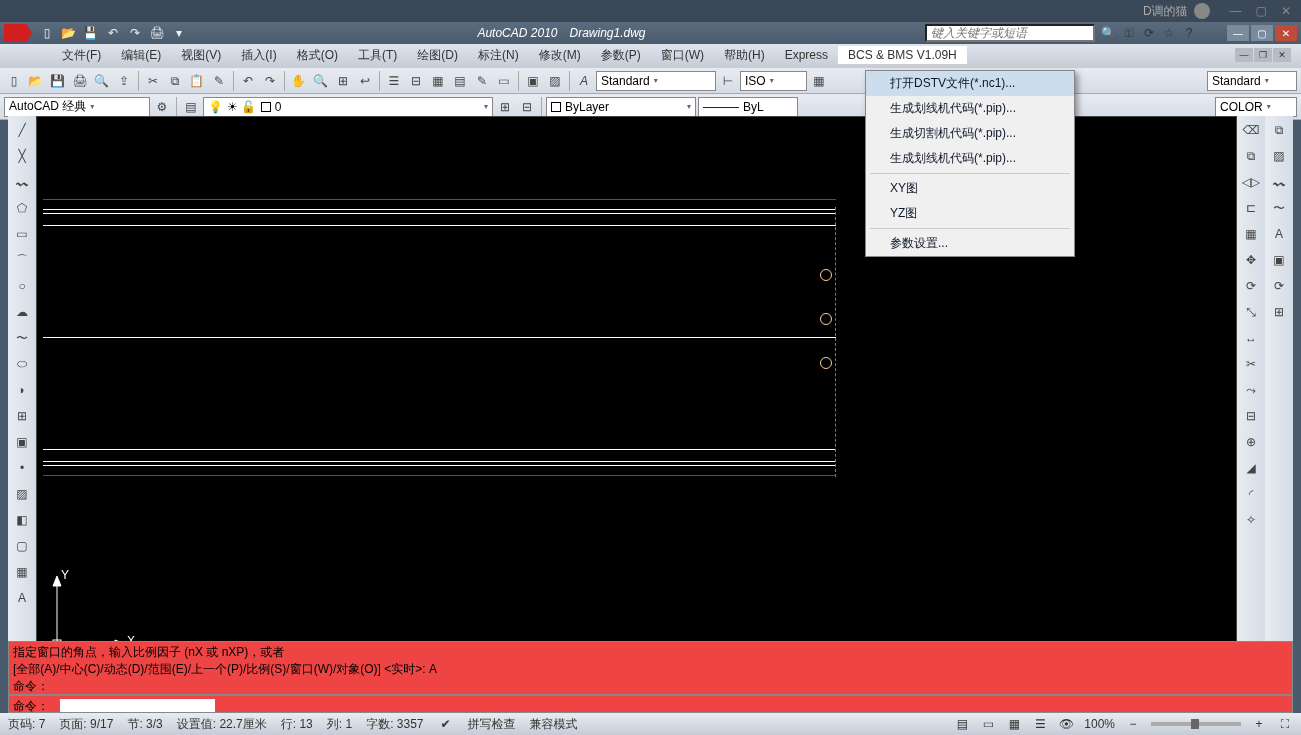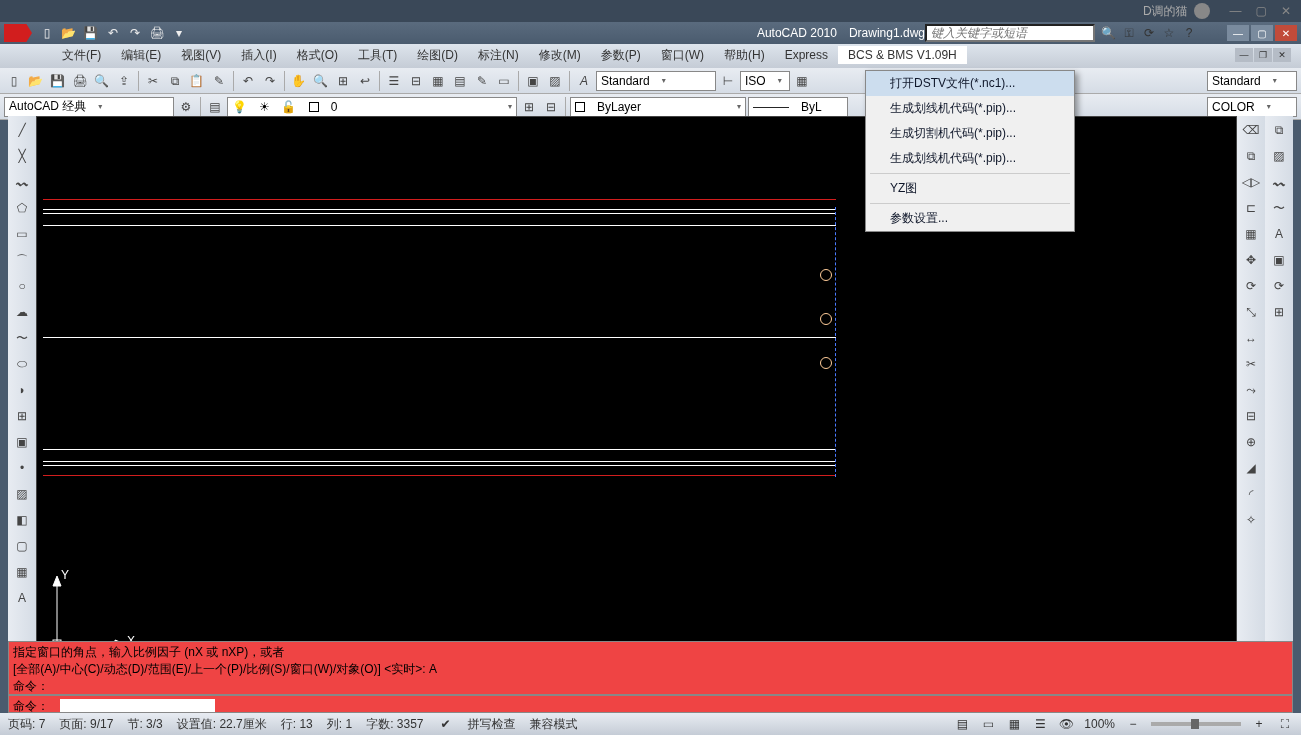--- a/index.html
+++ b/index.html
@@ -9,41 +9,41 @@
 .top-taskbar { height: 22px; background: #3a4858; display: flex; align-items: center; justify-content: flex-end; padding-right: 10px; color: #aaa; }
 .top-taskbar .user { display: flex; align-items: center; gap: 6px; }
 .top-taskbar .avatar { width: 16px; height: 16px; border-radius: 50%; background: #888; }
 .top-taskbar .winbtns { display: flex; gap: 14px; margin-left: 20px; color: #888; }
 
 
 .app-titlebar { height: 22px; background: linear-gradient(#5a6b7e, #4a5b6e); display: flex; align-items: center; padding: 0 4px; color: #fff; }
 .app-logo { width: 28px; height: 18px; background: #d21e1e; clip-path: polygon(0 0, 80% 0, 100% 50%, 80% 100%, 0 100%); margin-right: 6px; }
 .qat { display: flex; gap: 4px; margin-right: 10px; }
 .qat-btn { width: 18px; height: 18px; display: flex; align-items: center; justify-content: center; color: #eee; }
-.app-titlecenter { flex: 1; display: flex; align-items: center; justify-content: flex-end; gap: 12px; }
+.app-titlecenter { flex: 1; display: flex; align-items: center; justify-content: center; gap: 12px; font-style: italic; }
 .app-title { font-size: 12px; }
 .app-search { width: 170px; height: 18px; background: #fff; margin-left: auto; margin-right: 6px; color: #999; padding: 0 4px; font-style: italic; }
 .search-icons { display: flex; gap: 4px; margin-right: 30px; }
 .search-icons span { width: 16px; height: 16px; display: flex; align-items: center; justify-content: center; color: #333; }
 .winctrls { display: flex; gap: 2px; }
 .winctrls div { width: 22px; height: 16px; background: #7a8b9e; display: flex; align-items: center; justify-content: center; color: #fff; font-size: 10px; }
 .winctrls .close { background: #c14b3a; }
 
 
 .menubar { height: 24px; background: linear-gradient(#dde4ec, #c5ccd6); display: flex; align-items: center; padding: 0 10px 2px 52px; color: #333; gap: 0; }
 .menubar .menu-item { padding: 2px 10px; cursor: pointer; }
 .menubar .menu-item.active { background: #fff; }
 .menubar .doc-ctrls { margin-left: auto; display: flex; gap: 1px; }
 .menubar .doc-ctrls div { width: 18px; height: 14px; background: #b5bcc6; display: flex; align-items: center; justify-content: center; font-size: 9px; }
 
 
 .toolbar { height: 26px; background: linear-gradient(#e8ecf2, #d5dce5); display: flex; align-items: center; padding: 0 4px; gap: 2px; border-bottom: 1px solid #aaa; }
 .toolbar .tbtn { width: 20px; height: 20px; display: flex; align-items: center; justify-content: center; color: #444; }
 .toolbar .sep { width: 1px; height: 20px; background: #aaa; margin: 0 2px; }
-.toolbar .combo { height: 20px; background: #fff; border: 1px solid #888; display: flex; align-items: center; padding: 0 4px; gap: 12px; }
+.toolbar .combo { height: 20px; background: #fff; border: 1px solid #888; display: flex; align-items: center; padding: 0 4px; gap: 4px; }
 .toolbar .combo .dd { color: #666; font-size: 8px; }
 
 
 .main-area { position: absolute; top: 116px; bottom: 50px; left: 8px; right: 8px; display: flex; }
 .left-tools { width: 28px; background: linear-gradient(90deg, #e8ecf2, #d5dce5); display: flex; flex-direction: column; align-items: center; padding-top: 4px; gap: 6px; }
 .left-tools .ltool { width: 20px; height: 20px; display: flex; align-items: center; justify-content: center; color: #444; }
 .drawing-wrap { flex: 1; display: flex; flex-direction: column; }
 .drawing { flex: 1; background: #000; position: relative; border: 1px solid #444; }
 .right-tools { width: 56px; display: flex; }
 .right-col { width: 28px; background: linear-gradient(90deg, #e8ecf2, #d5dce5); display: flex; flex-direction: column; align-items: center; padding-top: 4px; gap: 6px; }
@@ -179,71 +179,72 @@
   <span class="sep"></span>
   <span class="tbtn">▣</span>
   <span class="tbtn">▨</span>
   <span class="sep"></span>
   <span class="tbtn" style="font-style:italic">A</span>
   <div class="combo" style="width:120px">
     <span>Standard</span>
     <span class="dd">▾</span>
   </div>
   <span class="tbtn">⊢</span>
-  <div class="combo" style="width:50px">
+  <div class="combo" style="width:67px">
     <span>ISO</span>
     <span class="dd">▾</span>
   </div>
   <span class="tbtn">▦</span>
   <div class="combo" style="width:90px;margin-left:auto">
     <span>Standard</span>
     <span class="dd">▾</span>
   </div>
 </div>
 
 <div class="toolbar">
-  <div class="combo" style="width:170px">
+  <div class="combo" style="width:146px">
     <span>AutoCAD 经典</span>
     <span class="dd">▾</span>
   </div>
   <span class="tbtn">⚙</span>
   <span class="sep"></span>
   <span class="tbtn">▤</span>
   <div class="combo" style="width:290px">
     <span>💡</span>
     <span>☀</span>
     <span>🔓</span>
     <span style="display:inline-block;width:10px;height:10px;background:#fff;border:1px solid #000"></span>
     <span>0</span>
     <span class="dd" style="margin-left:auto">▾</span>
   </div>
   <span class="tbtn">⊞</span>
   <span class="tbtn">⊟</span>
   <span class="sep"></span>
-  <div class="combo" style="width:176px">
+  <div class="combo" style="width:150px">
     <span style="display:inline-block;width:10px;height:10px;background:#fff;border:1px solid #000"></span>
     <span>ByLayer</span>
     <span class="dd" style="margin-left:auto">▾</span>
   </div>
   <div class="combo" style="width:100px">
     <span>———</span>
     <span>ByL</span>
   </div>
-  <div class="combo" style="width:90px;margin-left:auto">
+  <div class="combo" style="width:82px;margin-left:auto">
     <span>COLOR</span>
     <span class="dd">▾</span>
   </div>
 </div>
 
 <div class="dropdown-menu">
   <div class="menu-row hover">打开DSTV文件(*.nc1)...</div>
   <div class="menu-row">生成划线机代码(*.pip)...</div>
   <div class="menu-row">生成切割机代码(*.pip)...</div>
   <div class="menu-row">生成划线机代码(*.pip)...</div>
   <div class="menu-sep"></div>
+  <div class="menu-row">XY图</div>
   <div class="menu-row">YZ图</div>
   <div class="menu-sep"></div>
   <div class="menu-row">参数设置...</div>
 </div>
 
 <div class="main-area">
   <div class="left-tools">
     <span class="ltool">╱</span>
     <span class="ltool">╳</span>
     <span class="ltool">〰</span>

